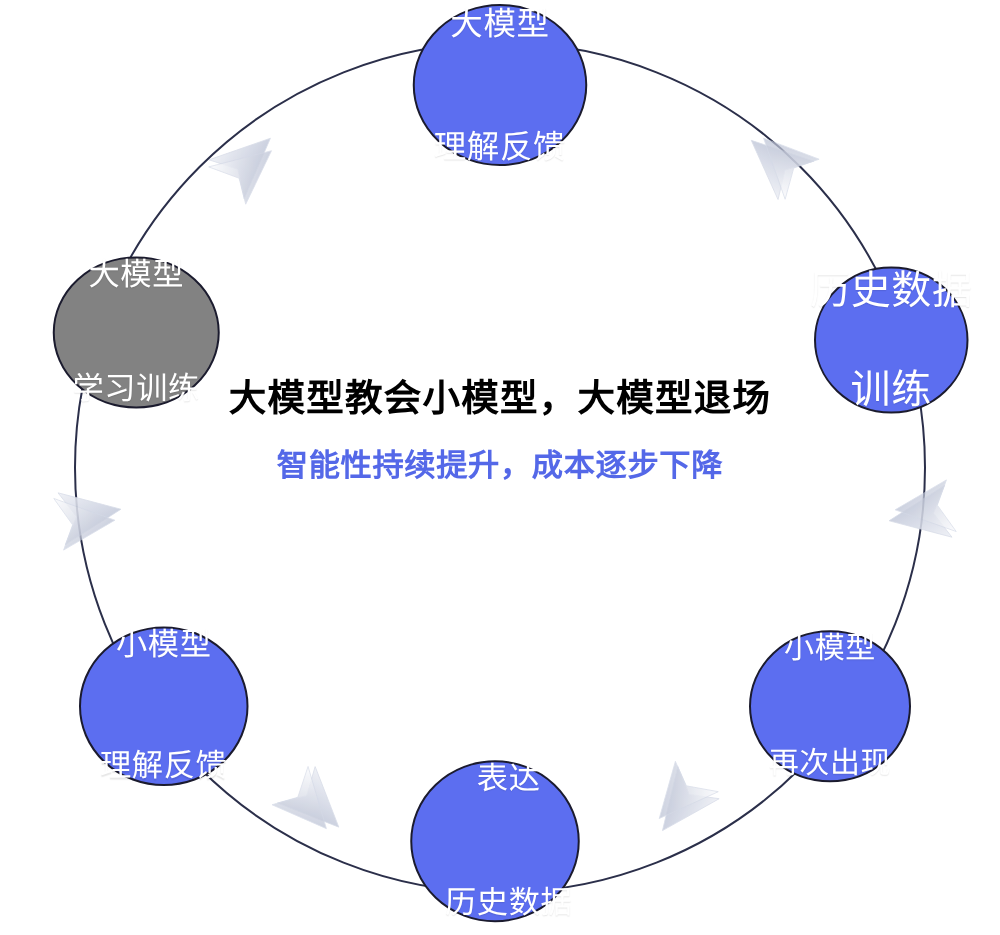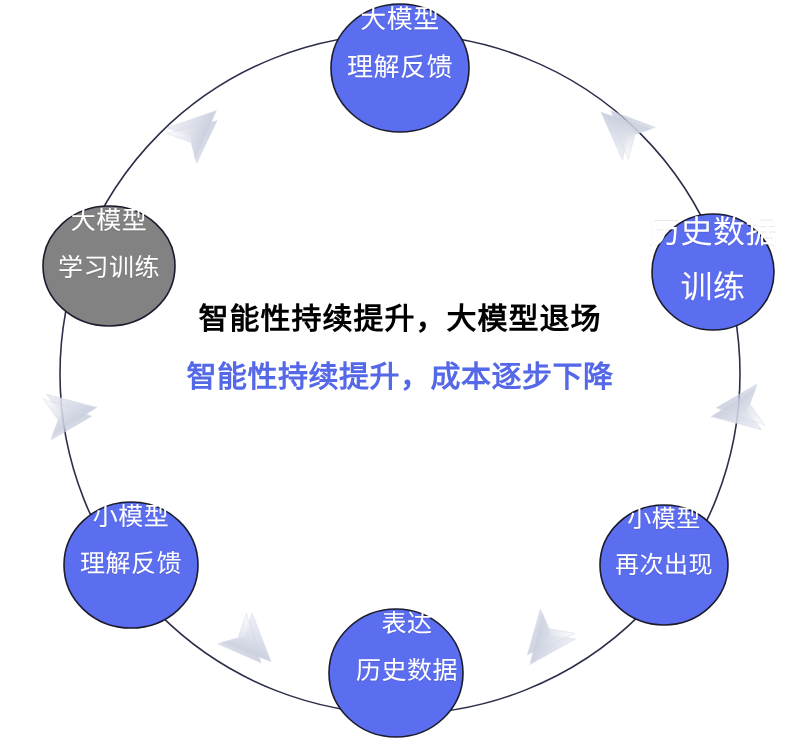--- a/index.html
+++ b/index.html
@@ -26,21 +26,21 @@
     top: 0;
     left: 0;
     width: 800px;
     height: 748px;
   }
   .node-label {
     position: absolute;
     display: flex;
     flex-direction: column;
     align-items: center;
-    justify-content: flex-start;
+    justify-content: space-between;
     text-align: center;
     color: #ffffff;
     font-family: "Liberation Sans", "DejaVu Sans", sans-serif;
     font-size: 25px;
     line-height: 1.16;
     letter-spacing: 0.5px;
     pointer-events: none;
     white-space: nowrap;
     text-shadow: 0 1px 1px rgba(0,0,0,0.10);
     gap: 18px;
@@ -55,21 +55,21 @@
   }
   #center-line-primary {
     top: 294px;
     font-size: 30px;
     font-weight: bold;
     color: #000000;
     letter-spacing: 1px;
   }
   #center-line-secondary {
     top: 352px;
-    font-size: 30px;
+    font-size: 25px;
     font-weight: bold;
     color: #5468e8;
     letter-spacing: 0.5px;
   }
 </style>
 </head>
 <body>
 
 <div id="diagram-root">
 
@@ -145,16 +145,16 @@
       <div class="node-label" style="left: 64px; top: 502px; width: 134px; height: 126px; font-size: 25px; color: rgb(255, 255, 255);">
         <span class="ln">小模型</span>
         <span class="ln">理解反馈</span>
       </div>
       <div class="node-label" style="left: 43px; top: 206px; width: 132px; height: 120px; font-size: 25px; color: rgb(255, 255, 255);">
         <span class="ln">大模型</span>
         <span class="ln">学习训练</span>
       </div>
     </div>
 
-  <div class="center-text" id="center-line-primary">智能性持续提升，大模型退场</div>
+  <div class="center-text" id="center-line-primary">大模型教会小模型，大模型退场</div>
   <div class="center-text" id="center-line-secondary">智能性持续提升，成本逐步下降</div>
 
 </div>
 
 </body></html>

